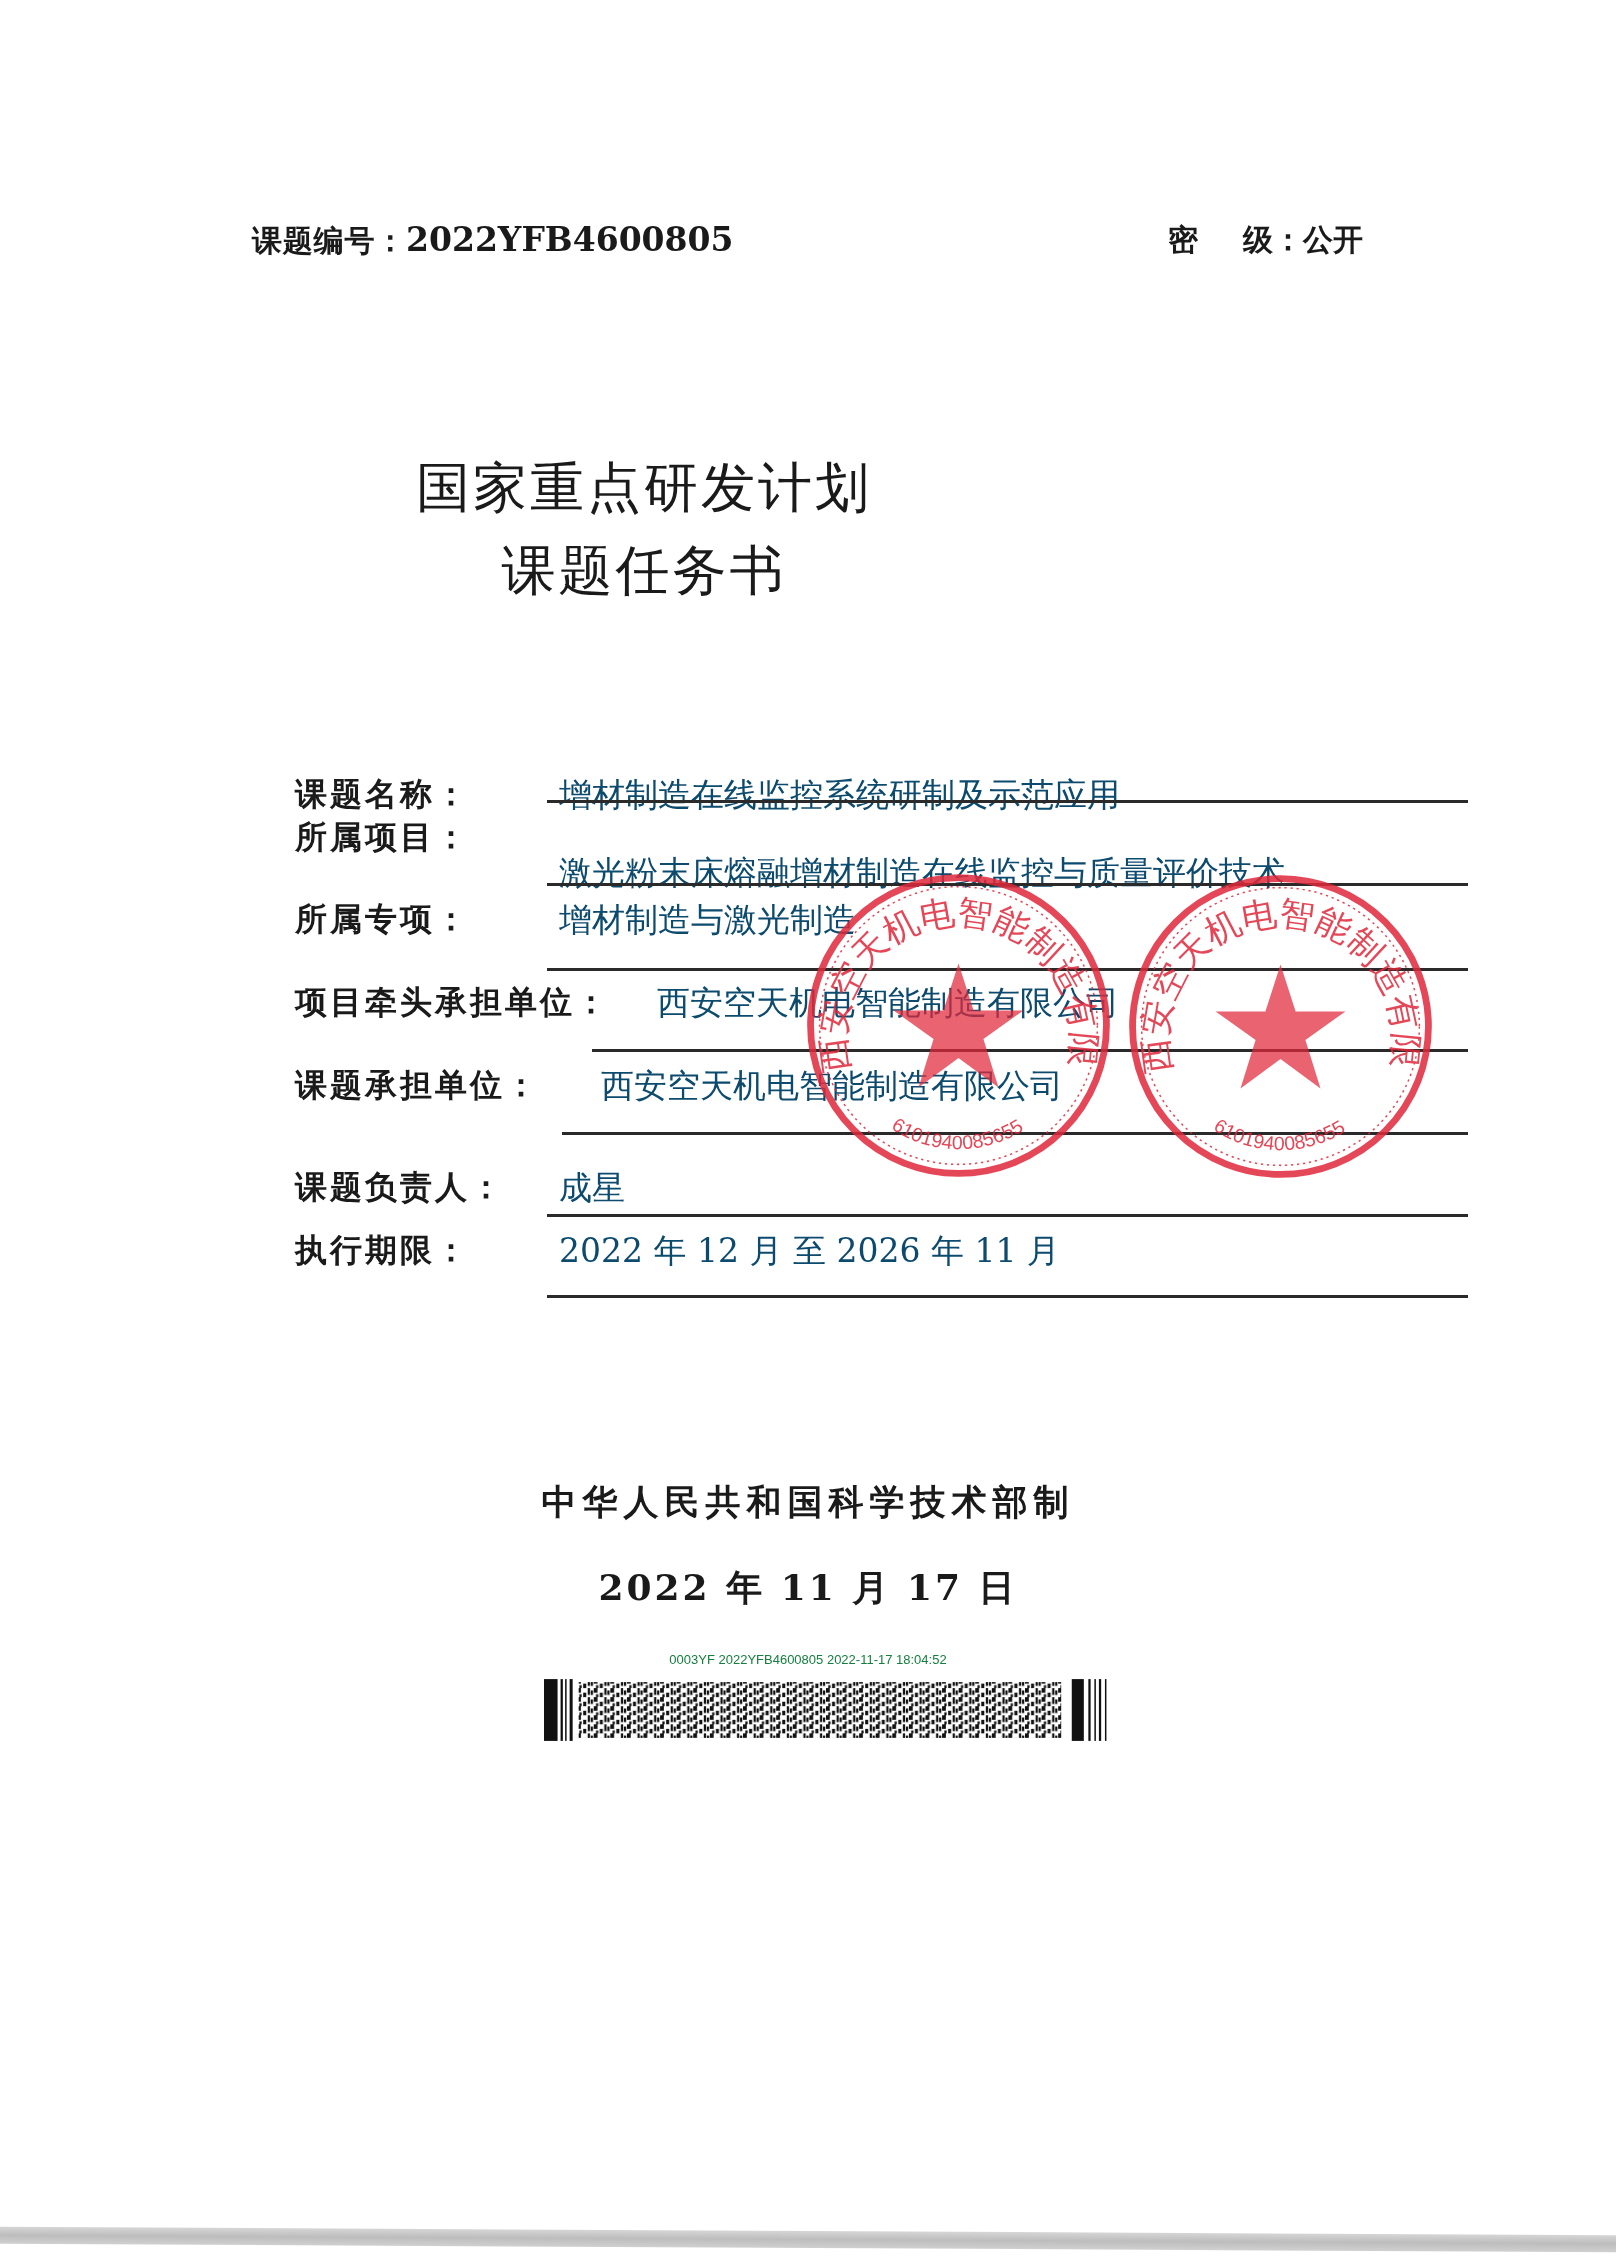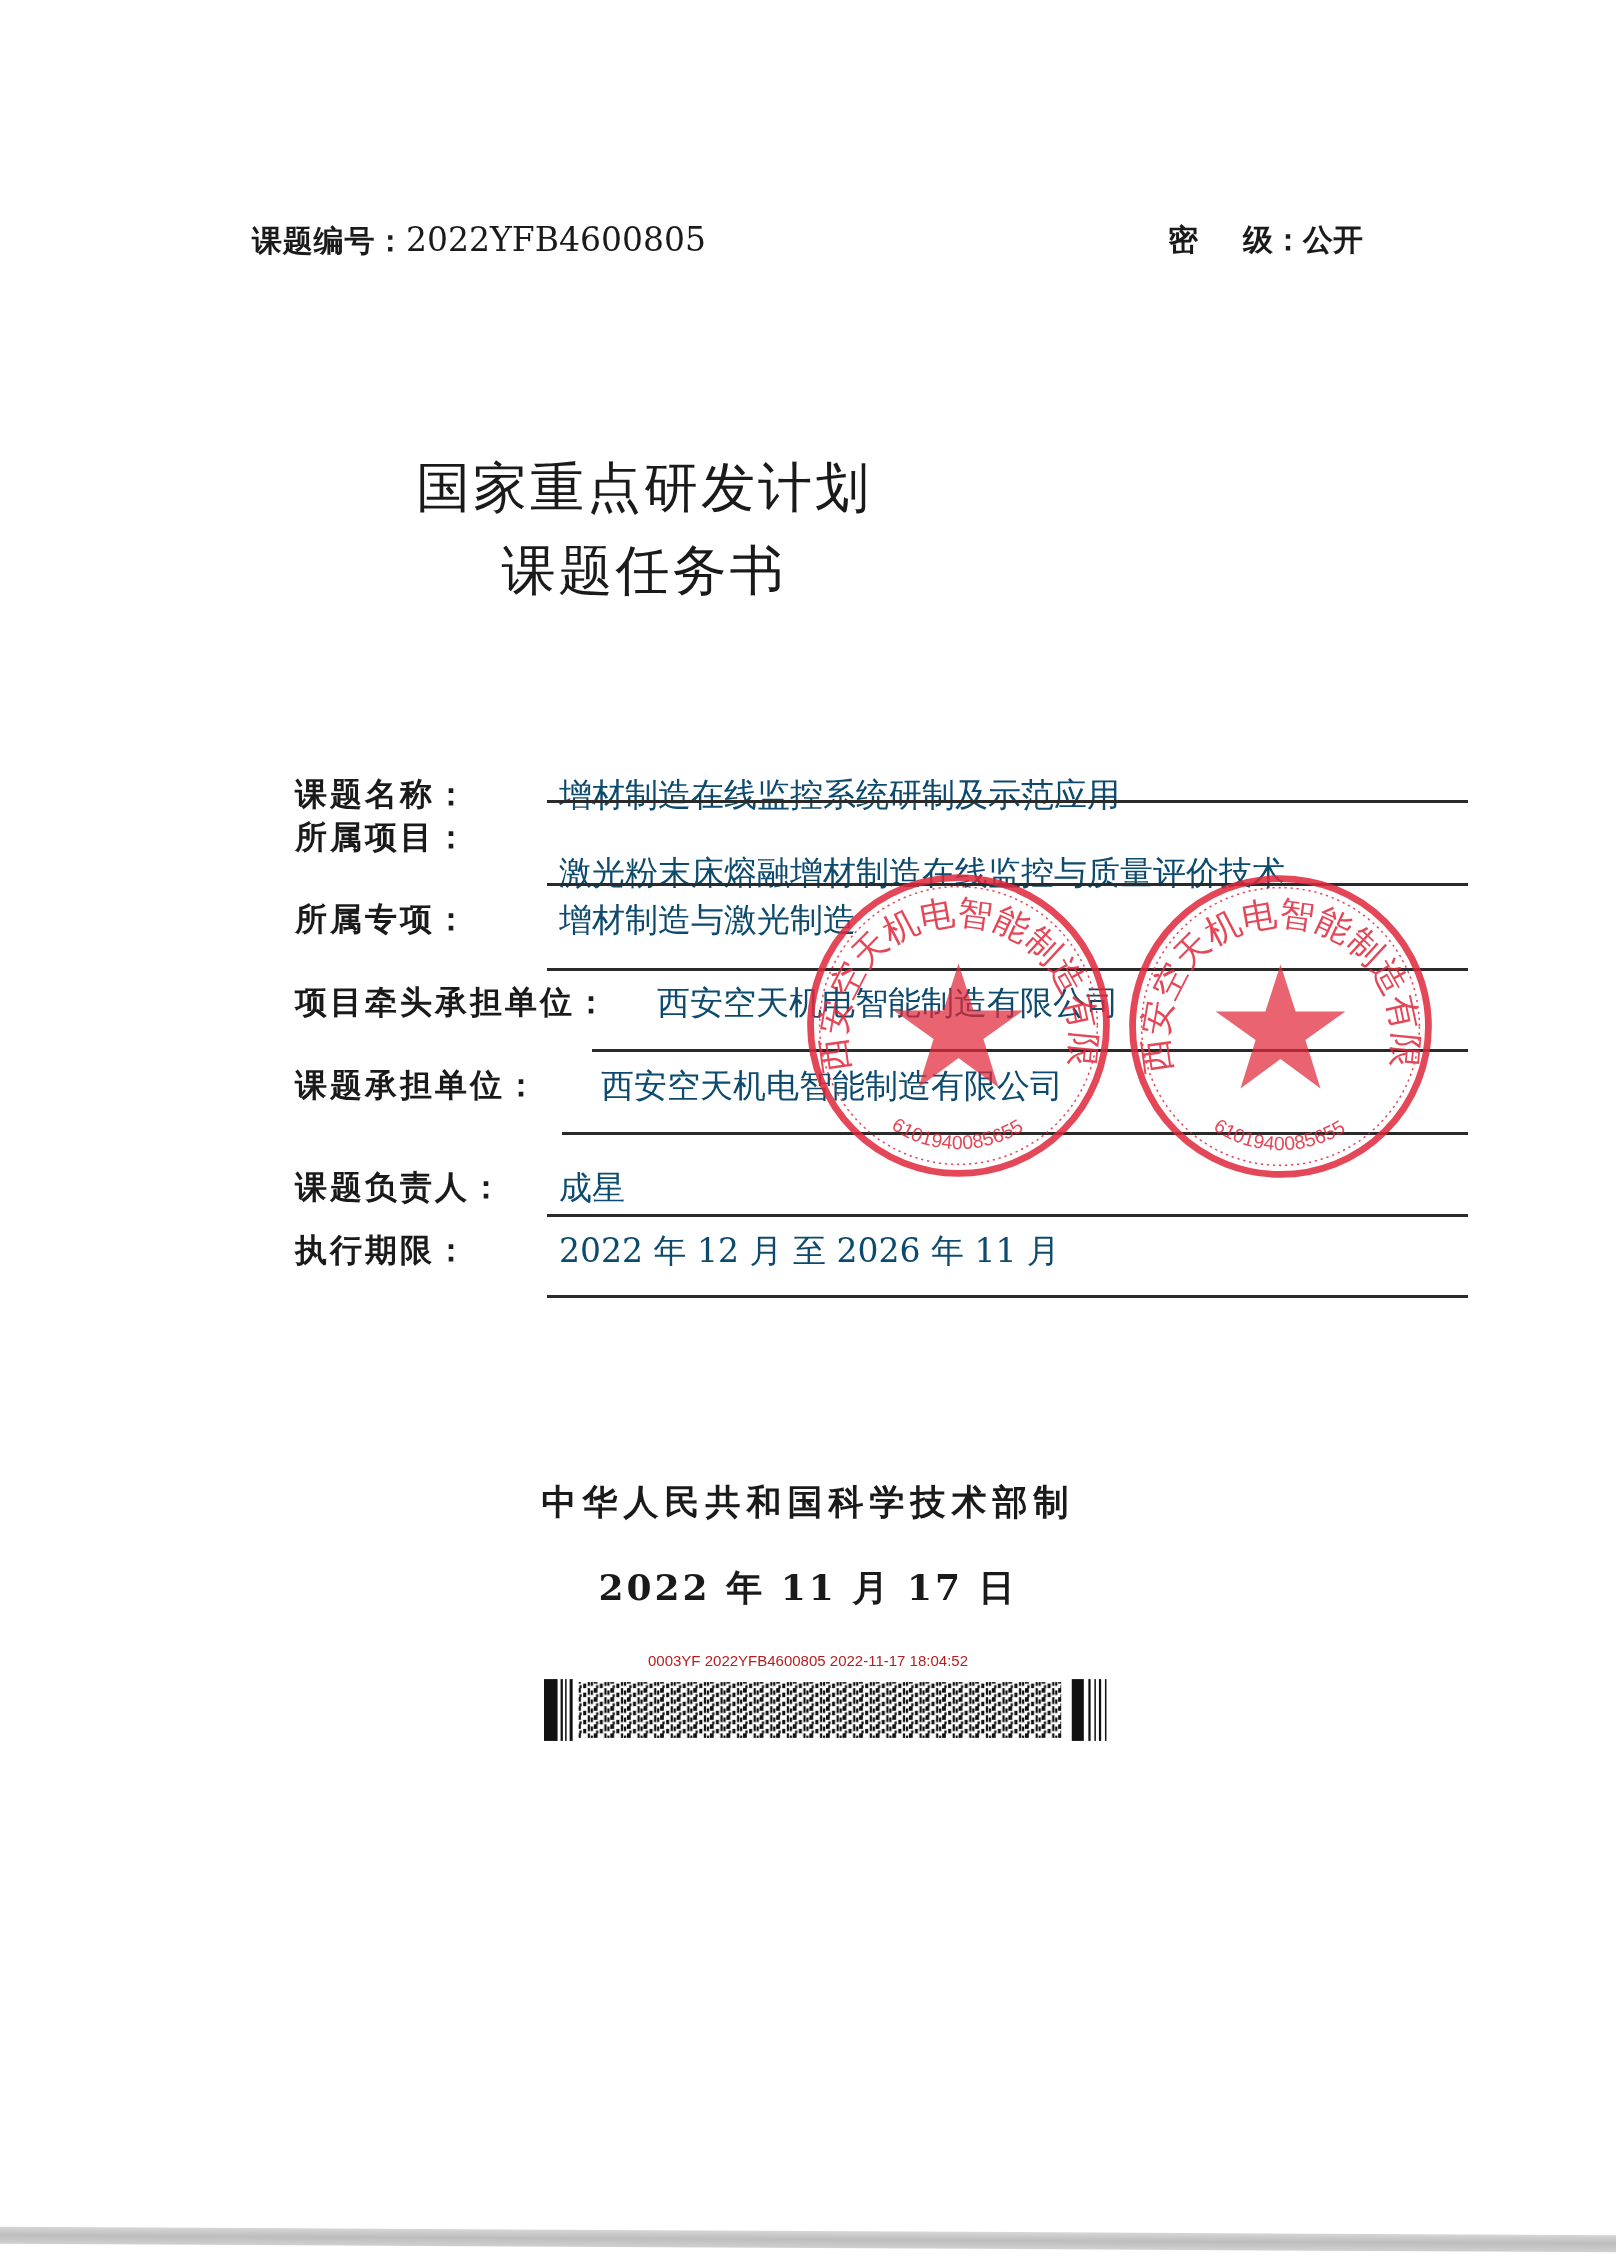--- a/index.html
+++ b/index.html
@@ -1,39 +1,39 @@
 <!DOCTYPE html>
 <html style="font-size:12px"><head>
 <meta charset="utf-8">
 <style>
   html, body { margin: 0; padding: 0; background: #ffffff; }
   body { width: 1616px; height: 2261px; position: relative; overflow: hidden;
          font-family: "DejaVu Sans", "Liberation Sans", sans-serif; color: #1a1a1a; }
 
   .header-left { position: absolute; left: 252px; top: 220px; font-size: 30px; font-weight: bold; letter-spacing: 0.8px; }
-  .header-left .num { font-family: "DejaVu Serif", "Liberation Serif", serif; font-weight: normal; font-size: 33px; letter-spacing: 0; }
+  .header-left .num { font-family: "DejaVu Serif", "Liberation Serif", serif; font-weight: bold; font-size: 33px; letter-spacing: 0; }
   .header-right { position: absolute; left: 1168px; top: 220px; font-size: 30px; font-weight: bold; }
   .header-right .gap { display: inline-block; width: 45px; }
 
   .title { position: absolute; left: 0; width: 1288px; text-align: center; font-size: 54px; letter-spacing: 3px; font-weight: normal; }
   .title.l1 { top: 452px; }
   .title.l2 { top: 535px; }
 
   .row { position: absolute; left: 295px; width: 1176px; height: 45px; }
   .row .lbl { position: absolute; left: 0; top: 0; font-size: 32px; font-weight: bold; letter-spacing: 3px; white-space: nowrap; }
   .row .val { position: absolute; top: 0; font-size: 33px; white-space: nowrap; color: #0c4a6e; }
   .rule { position: absolute; height: 3px; background: #2a2a2a; }
 
   .seal { position: absolute; width: 317px; height: 317px; pointer-events: none; opacity: 0.85; }
 
   .footer { position: absolute; left: 0; width: 1616px; text-align: center; font-weight: bold; }
   .footer.org { top: 1479px; font-size: 35px; letter-spacing: 6px; }
   .footer.date { top: 1564px; font-size: 36px; letter-spacing: 3px; font-family: "DejaVu Serif", "Liberation Serif", serif; }
 
-  .barcode-text { position: absolute; left: 0; width: 1616px; top: 1652px; text-align: center; font-size: 15px; font-family: "Liberation Sans", sans-serif; letter-spacing: 0; color: #b91c1c; }
+  .barcode-text { position: absolute; left: 0; width: 1616px; top: 1652px; text-align: center; font-size: 13px; font-family: "Liberation Sans", sans-serif; letter-spacing: 0; color: #15803d; }
   .barcode { position: absolute; left: 544px; top: 1679px; width: 573px; height: 62px; }
 
   .scan-bar { position: absolute; left: 0; top: 2231px; width: 1616px; height: 16.6px;
               background: linear-gradient(180deg, #d6d6d6, #bdbdbd 50%, #d0d0d0); transform: skewY(0.3deg); }
 </style>
 </head>
 <body>
 
 <div class="header-left">
   <span>课题编号：</span><span class="num">2022YFB4600805</span>

